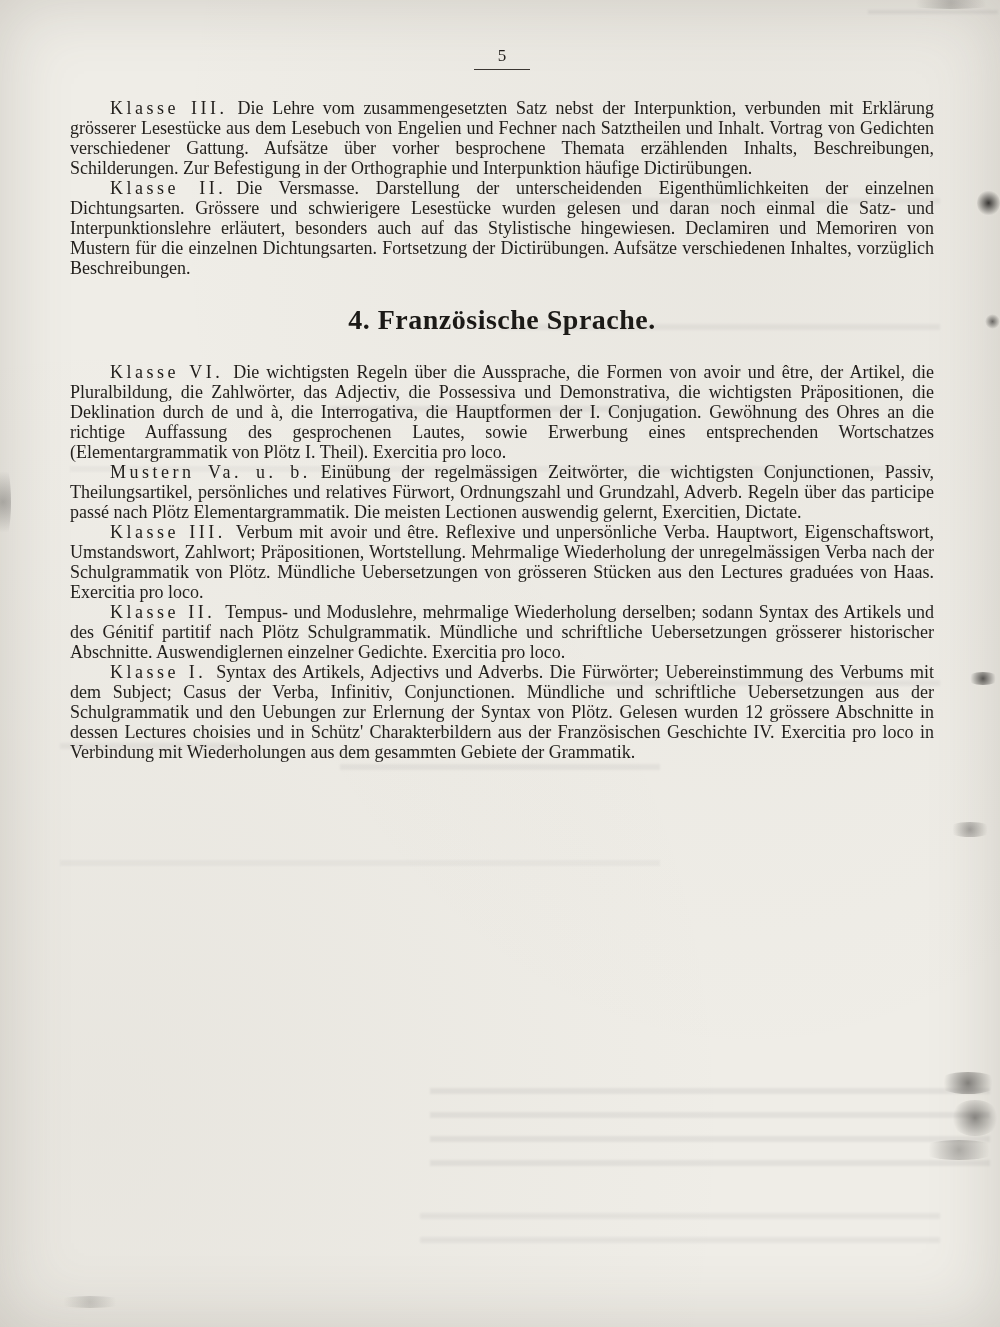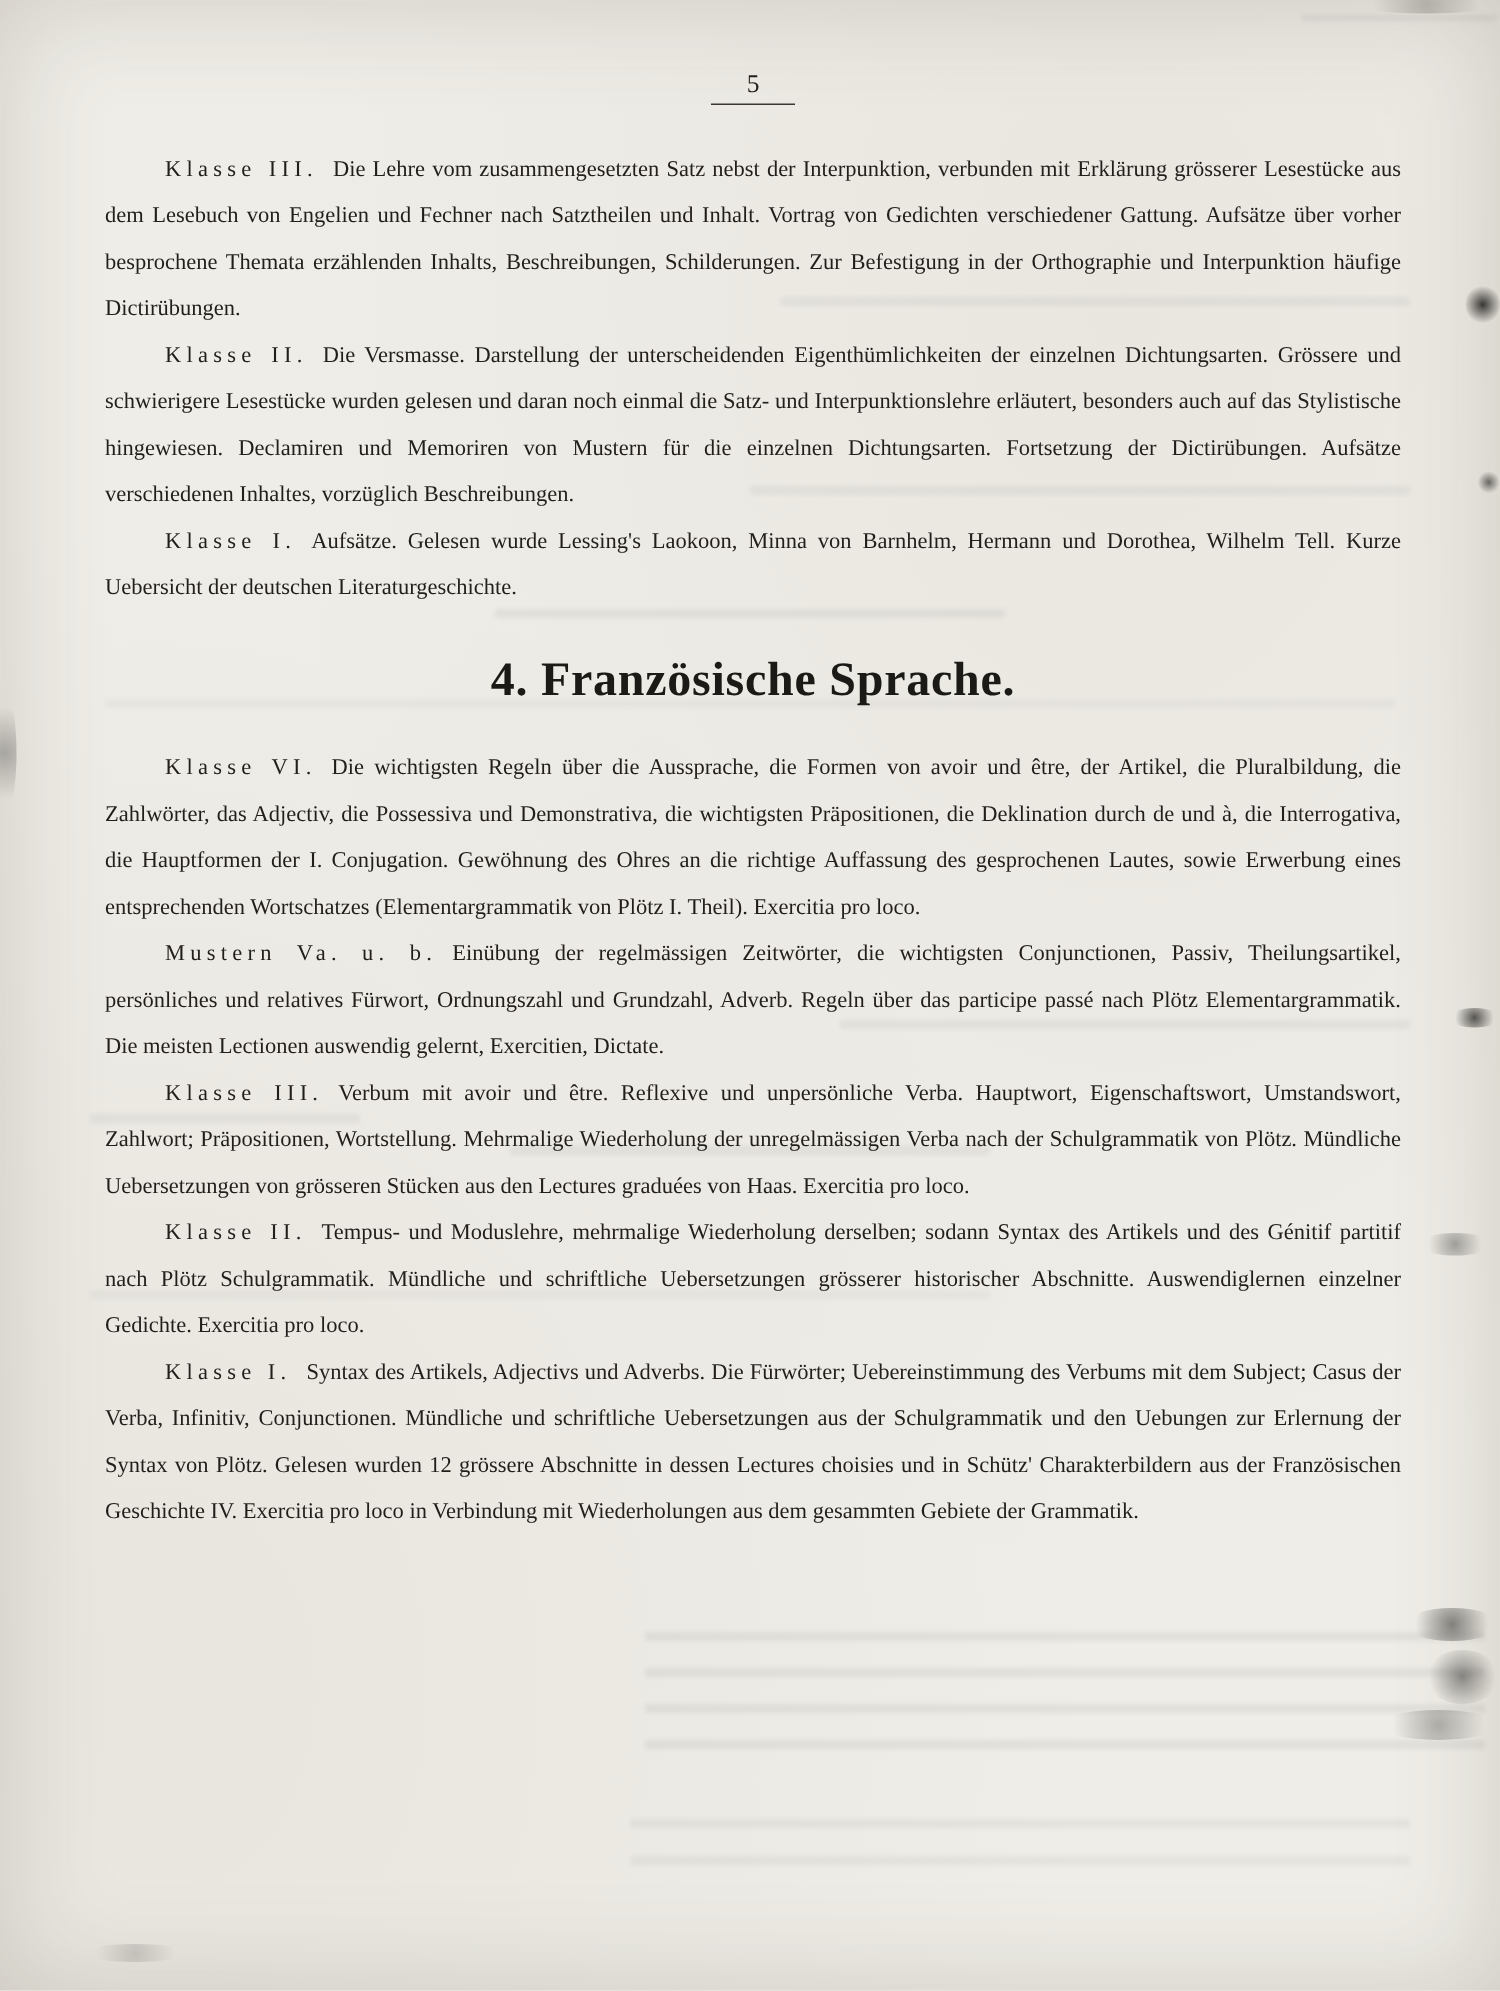--- a/index.html
+++ b/index.html
@@ -76,33 +76,33 @@
     margin-bottom: 28px;
   }
   .pagenum {
     display: inline-block;
     font-size: 17px;
     padding: 0 24px 3px 24px;
     border-bottom: 1.5px solid #3a3632;
   }
   .para {
     margin: 0;
-    font-size: 15px;
-    line-height: 31px;
+    font-size: 18px;
+    line-height: 20px;
     text-align: justify;
     text-indent: 40px;
   }
   .klasse {
     letter-spacing: 3.5px;
     margin-right: 10px;
   }
   .heading {
     margin: 26px 0 26px 0;
     text-align: center;
-    font-size: 32px;
+    font-size: 28px;
     font-weight: bold;
     letter-spacing: 0.5px;
     color: #1c1a17;
   }
 </style>
 </head>
 <body>
 
 <div class="sheet">
 
@@ -131,21 +131,20 @@
 
   <main class="content">
 
     <header class="pagenum-wrap">
       <span class="pagenum">5</span>
     </header>
 
     <section>
       <p class="para"><span class="klasse">Klasse III.</span><span>Die Lehre vom zusammengesetzten Satz nebst der Interpunktion, verbunden mit Erklärung grösserer Lesestücke aus dem Lesebuch von Engelien und Fechner nach Satztheilen und Inhalt. Vortrag von Gedichten verschiedener Gattung. Aufsätze über vorher besprochene Themata erzählenden Inhalts, Beschreibungen, Schilderungen. Zur Befestigung in der Orthographie und Interpunktion häufige Dictirübungen.</span></p>
       <p class="para"><span class="klasse">Klasse II.</span><span>Die Versmasse. Darstellung der unterscheidenden Eigenthümlichkeiten der einzelnen Dichtungsarten. Grössere und schwierigere Lesestücke wurden gelesen und daran noch einmal die Satz- und Interpunktionslehre erläutert, besonders auch auf das Stylistische hingewiesen. Declamiren und Memoriren von Mustern für die einzelnen Dichtungsarten. Fortsetzung der Dictirübungen. Aufsätze verschiedenen Inhaltes, vorzüglich Beschreibungen.</span></p>
-      <p class="para"><span class="klasse">Klasse I.</span><span>Aufsätze. Gelesen wurde Lessing's Laokoon, Minna von Barnhelm, Hermann und Dorothea, Wilhelm Tell. Kurze Uebersicht der deutschen Literaturgeschichte.</span></p>
     </section>
 
     <h2 class="heading">4. Französische Sprache.</h2>
     <section>
       <p class="para"><span class="klasse">Klasse VI.</span><span>Die wichtigsten Regeln über die Aussprache, die Formen von avoir und être, der Artikel, die Pluralbildung, die Zahlwörter, das Adjectiv, die Possessiva und Demonstrativa, die wichtigsten Präpositionen, die Deklination durch de und à, die Interrogativa, die Hauptformen der I. Conjugation. Gewöhnung des Ohres an die richtige Auffassung des gesprochenen Lautes, sowie Erwerbung eines entsprechenden Wortschatzes (Elementargrammatik von Plötz I. Theil). Exercitia pro loco.</span></p>
       <p class="para"><span class="klasse">Mustern Va. u. b.</span><span>Einübung der regelmässigen Zeitwörter, die wichtigsten Conjunctionen, Passiv, Theilungsartikel, persönliches und relatives Fürwort, Ordnungszahl und Grundzahl, Adverb. Regeln über das participe passé nach Plötz Elementargrammatik. Die meisten Lectionen auswendig gelernt, Exercitien, Dictate.</span></p>
       <p class="para"><span class="klasse">Klasse III.</span><span>Verbum mit avoir und être. Reflexive und unpersönliche Verba. Hauptwort, Eigenschaftswort, Umstandswort, Zahlwort; Präpositionen, Wortstellung. Mehrmalige Wiederholung der unregelmässigen Verba nach der Schulgrammatik von Plötz. Mündliche Uebersetzungen von grösseren Stücken aus den Lectures graduées von Haas. Exercitia pro loco.</span></p>
       <p class="para"><span class="klasse">Klasse II.</span><span>Tempus- und Moduslehre, mehrmalige Wiederholung derselben; sodann Syntax des Artikels und des Génitif partitif nach Plötz Schulgrammatik. Mündliche und schriftliche Uebersetzungen grösserer historischer Abschnitte. Auswendiglernen einzelner Gedichte. Exercitia pro loco.</span></p>
       <p class="para"><span class="klasse">Klasse I.</span><span>Syntax des Artikels, Adjectivs und Adverbs. Die Fürwörter; Uebereinstimmung des Verbums mit dem Subject; Casus der Verba, Infinitiv, Conjunctionen. Mündliche und schriftliche Uebersetzungen aus der Schulgrammatik und den Uebungen zur Erlernung der Syntax von Plötz. Gelesen wurden 12 grössere Abschnitte in dessen Lectures choisies und in Schütz' Charakterbildern aus der Französischen Geschichte IV. Exercitia pro loco in Verbindung mit Wiederholungen aus dem gesammten Gebiete der Grammatik.</span></p>
     </section>

